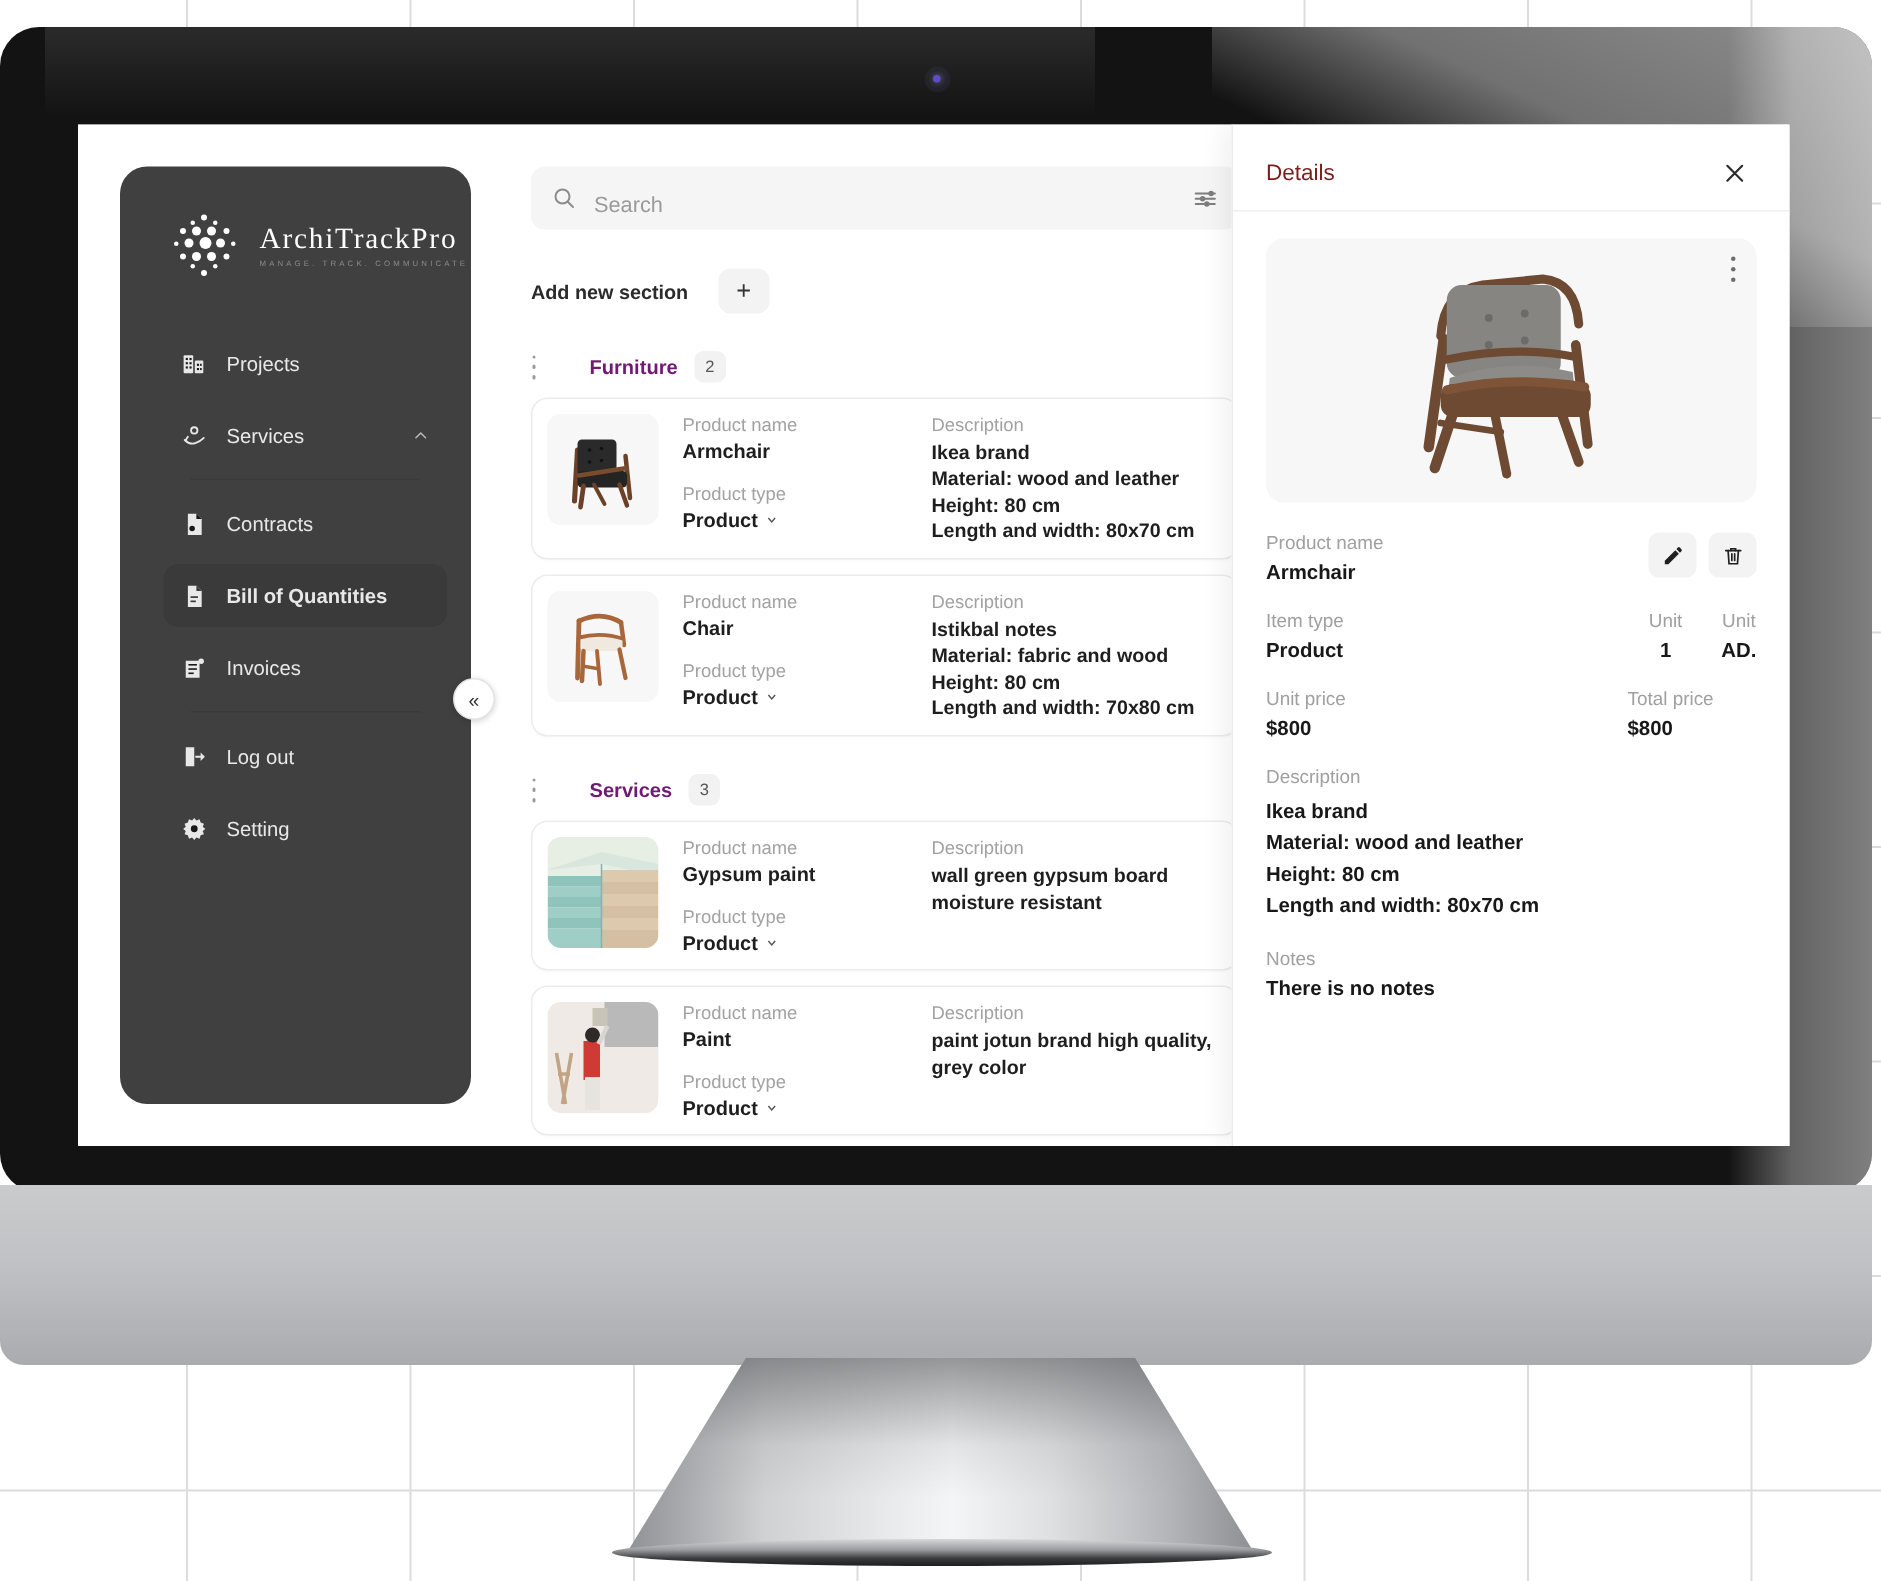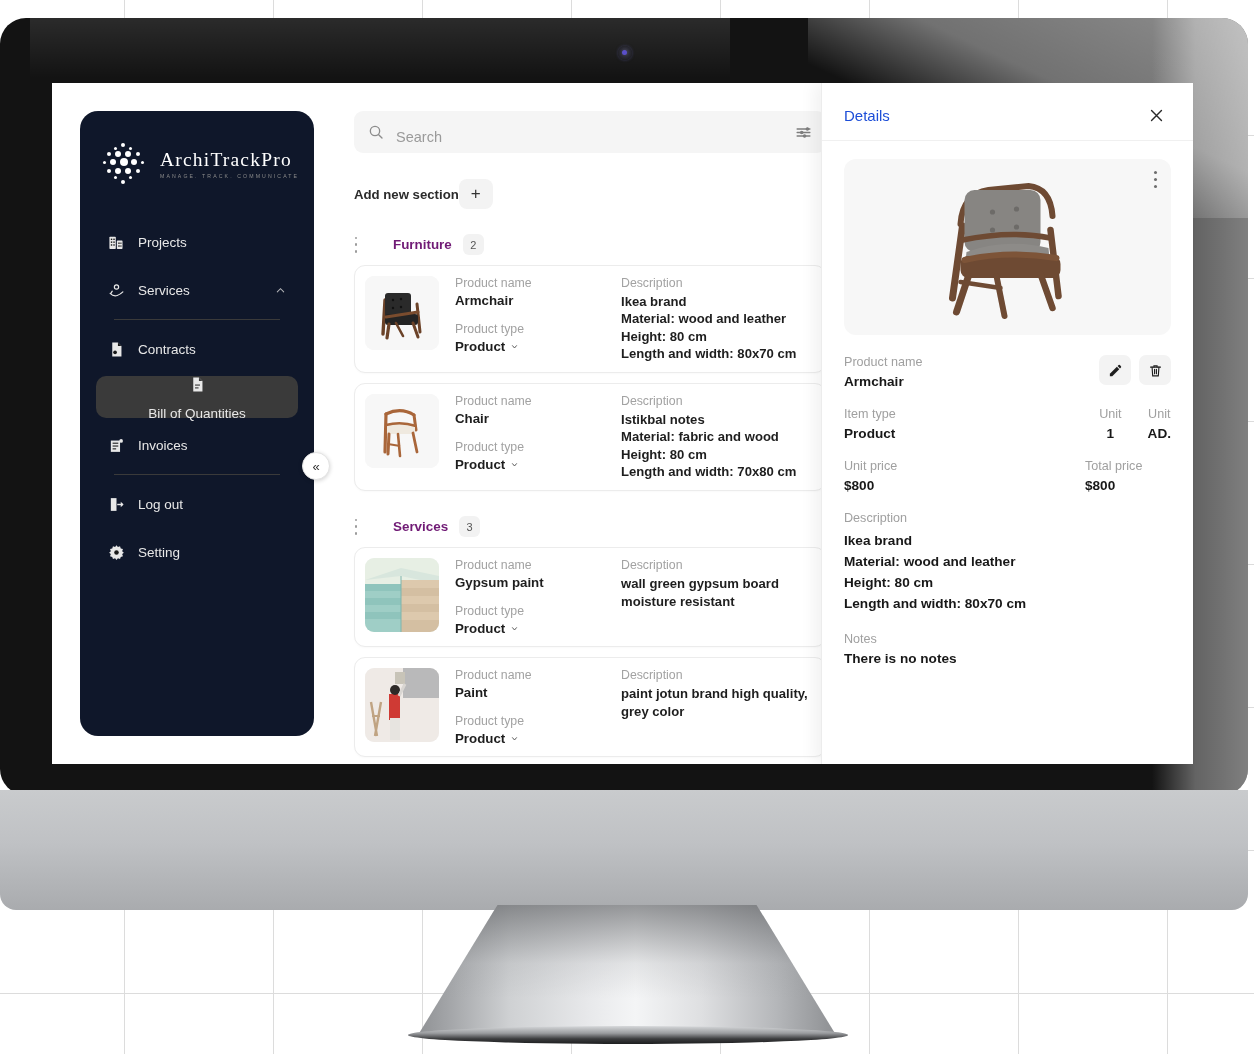--- a/index.html
+++ b/index.html
@@ -86,22 +86,22 @@
     background: linear-gradient(to bottom, #d6d8da 0%, #9a9c9f 40%, #3a3b3d 72%, #1d1e1f 100%);
   }
 
   
   #app { position: absolute; inset: 0; background: #fff; }
 
   
   #sidebar {
     position: absolute; left: 28px; top: 28px;
     width: 234px; height: 625px;
-    background: #0f172a; border-radius: 18px;
-    display: flex; flex-direction: column;
+    background: #404040; border-radius: 18px;
+    display: flex; flex-direction: column; padding-left: 13px;
   }
   #logo-block { display: flex; align-items: center; gap: 12px; padding: 30px 0 0 22px; }
   #logo-dots { width: 46px; height: 46px; position: relative; flex: 0 0 auto; }
   #logo-dots i {
     position: absolute; border-radius: 50%; background: #fff;
   }
   #logo-text { display: flex; flex-direction: column; gap: 2px; }
   #brand-name {
     font-family: "Liberation Serif", serif;
     font-size: 19.5px; letter-spacing: 1.2px; color: #fff; white-space: nowrap;
@@ -110,21 +110,21 @@
     font-size: 5.2px; letter-spacing: 2.1px; color: #8b8b8b; white-space: nowrap;
   }
 
   .nav-group { margin-top: 34px; padding: 0 16px; }
   .nav-item {
     display: flex; align-items: center; gap: 13px;
     height: 42px; padding: 0 12px; margin-bottom: 6px;
     border-radius: 10px; cursor: pointer;
     color: #e8e8e8; font-size: 13.5px;
   }
-  .nav-item.active { background: #3a3a3a; font-weight: normal; flex-direction: column; }
+  .nav-item.active { background: #3a3a3a; font-weight: bold; }
   .nav-item .label { flex: 1; }
   .nav-icon { width: 17px; height: 17px; flex: 0 0 auto; display: block; }
   .nav-divider { height: 1px; background: #3a3a3a; margin: 8px 18px; }
   .chev { width: 11px; height: 11px; opacity: .85; }
 
   
   #collapse-btn {
     position: absolute; left: 250px; top: 369px;
     width: 28px; height: 28px; border-radius: 50%;
     background: #fff; border: 1px solid #e3e3e3;
@@ -141,21 +141,21 @@
     background: #f5f5f5; border-radius: 9px;
     display: flex; align-items: center; padding: 0 14px; gap: 12px;
   }
   #search-input {
     border: none; background: transparent; outline: none; flex: 1;
     font-family: "Liberation Sans", sans-serif; font-size: 14.5px; color: #2b2b2b; margin-top: 10px;
   }
   #search-input::placeholder { color: #9a9a9a; }
   .icon-muted { color: #8c8c8c; display: flex; align-items: center; }
 
-  #section-adder { display: flex; align-items: center; gap: 0; margin-top: 26px; }
+  #section-adder { display: flex; align-items: center; gap: 20px; margin-top: 26px; }
   #add-section-label { font-size: 13.2px; color: #2b2b2b; font-weight: bold; }
   #add-section-btn {
     width: 34px; height: 30px; border-radius: 8px; background: #f3f3f3;
     border: none; cursor: pointer; font-size: 17px; color: #333;
     display: flex; align-items: center; justify-content: center;
   }
 
   .section-head { display: flex; align-items: center; gap: 11px; margin: 25px 0 10px 0; }
   .drag-dots {
     width: 4px; height: 16px; display: flex; flex-direction: column;
@@ -194,21 +194,21 @@
   #details-panel {
     position: absolute; right: 0; top: 0; width: 372px; height: 681px;
     background: #fff; border-left: 1px solid #ececec;
     box-shadow: -6px 0 16px rgba(0,0,0,0.06); z-index: 5;
     display: flex; flex-direction: column;
   }
   #details-head {
     display: flex; align-items: center; justify-content: space-between;
     padding: 24px 28px 16px 22px; border-bottom: 1px solid #f0f0f0;
   }
-  #details-title { font-size: 15px; color: #1d4ed8; text-align: center; }
+  #details-title { font-size: 15px; color: #7f1d1d; text-align: center; }
   #details-close { background: none; border: none; cursor: pointer; color: #2a2a2a; display: flex; }
 
   #details-hero {
     position: relative; margin: 18px 22px 0 22px; height: 176px;
     background: #f7f7f7; border-radius: 12px; overflow: hidden;
   }
   #hero-menu {
     position: absolute; right: 14px; top: 12px; width: 4px; height: 17px;
     display: flex; flex-direction: column; justify-content: space-between;
     align-items: center; cursor: pointer;

